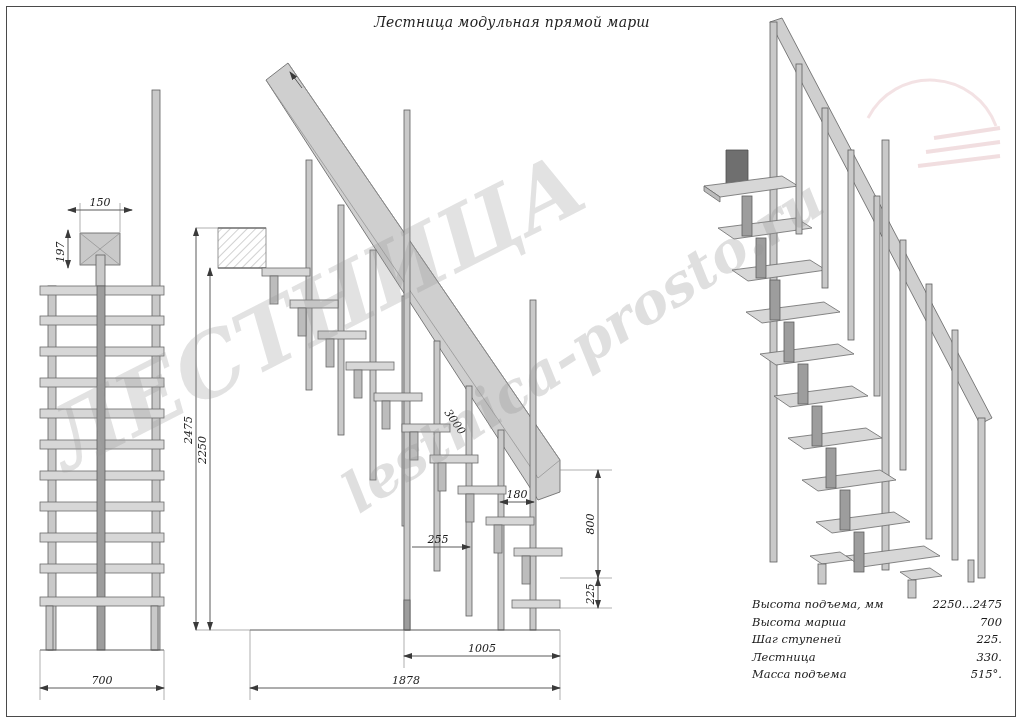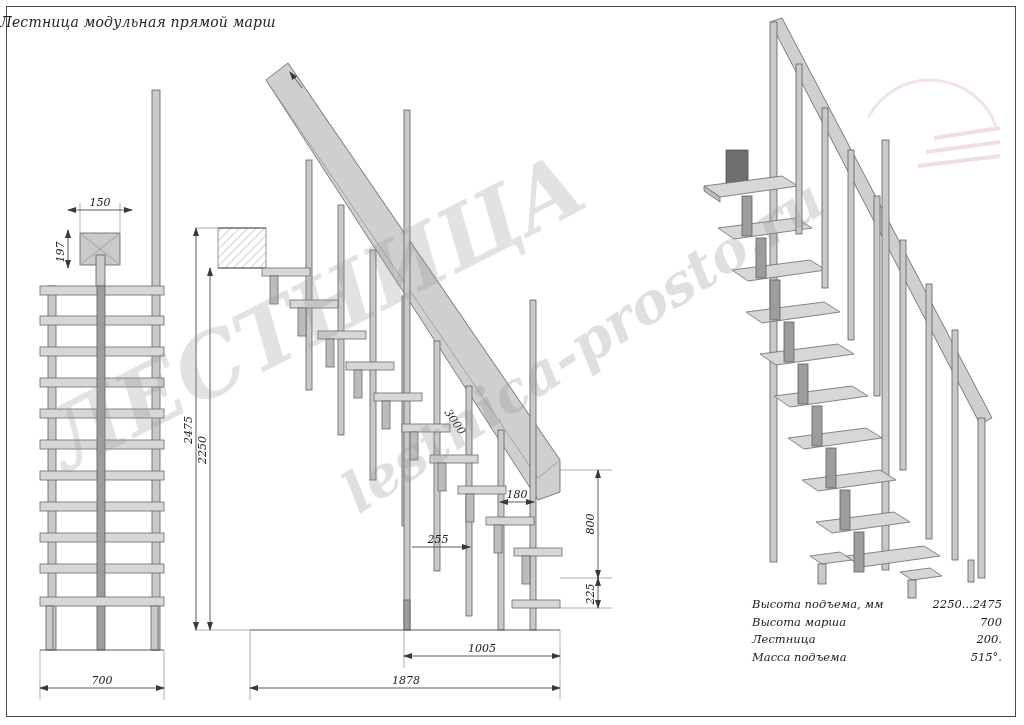--- a/index.html
+++ b/index.html
@@ -1,19 +1,19 @@
 <!DOCTYPE html>
 <html><head>
 <meta charset="utf-8">
 <style>
   html,body{margin:0;padding:0;background:#fff;}
   body{width:1024px;height:725px;overflow:hidden;font-family:"DejaVu Sans",sans-serif;}
   #sheet{position:relative;width:1024px;height:725px;background:#ffffff;}
   .frame{position:absolute;left:6px;top:6px;width:1010px;height:711px;border:1px solid #4a4a4a;box-sizing:border-box;}
-  .title{position:absolute;left:0;top:14px;width:1024px;font-family:"DejaVu Serif",serif;font-style:italic;font-size:14px;color:#222;letter-spacing:.2px;}
+  .title{position:absolute;left:0;top:14px;width:1024px;text-align:center;font-family:"DejaVu Serif",serif;font-style:italic;font-size:14px;color:#222;letter-spacing:.2px;}
   svg{position:absolute;left:0;top:0;}
   .wm{position:absolute;pointer-events:none;}
   .wm1{left:30px;top:400px;font-family:"DejaVu Serif",serif;font-weight:bold;font-style:italic;font-size:86px;color:rgba(150,150,150,.28);transform:rotate(-27deg);transform-origin:left top;white-space:nowrap;}
   .wm2{left:330px;top:470px;font-family:"DejaVu Serif",serif;font-weight:bold;font-style:italic;font-size:56px;color:rgba(150,150,150,.30);transform:rotate(-33deg);transform-origin:left top;white-space:nowrap;}
   .spec{position:absolute;left:752px;top:596px;width:250px;font-family:"DejaVu Serif",serif;font-style:italic;font-size:11.5px;color:#1b1b1b;}
   .spec .row{display:flex;justify-content:space-between;line-height:17.5px;white-space:nowrap;}
   .spec .k{padding-right:10px;}
   .spec .v{text-align:right;}
   .dim{font-family:"DejaVu Serif",serif;font-style:italic;font-size:11px;fill:#1b1b1b;}
   .dimv{font-family:"DejaVu Serif",serif;font-style:italic;font-size:11px;fill:#1b1b1b;}
@@ -249,22 +249,26 @@
   <div class="spec">
     <div class="row">
       <span class="k">Высота подъема, мм</span>
       <span class="v">2250...2475</span>
     </div>
     <div class="row">
       <span class="k">Высота марша</span>
       <span class="v">700</span>
     </div>
     <div class="row">
+      <span class="k">Шаг ступеней</span>
+      <span class="v">225.</span>
+    </div>
+    <div class="row">
       <span class="k">Лестница</span>
-      <span class="v">200.</span>
+      <span class="v">330.</span>
     </div>
     <div class="row">
       <span class="k">Масса подъема</span>
       <span class="v">515°.</span>
     </div>
   </div>
 
 </div>
 
 </body></html>

